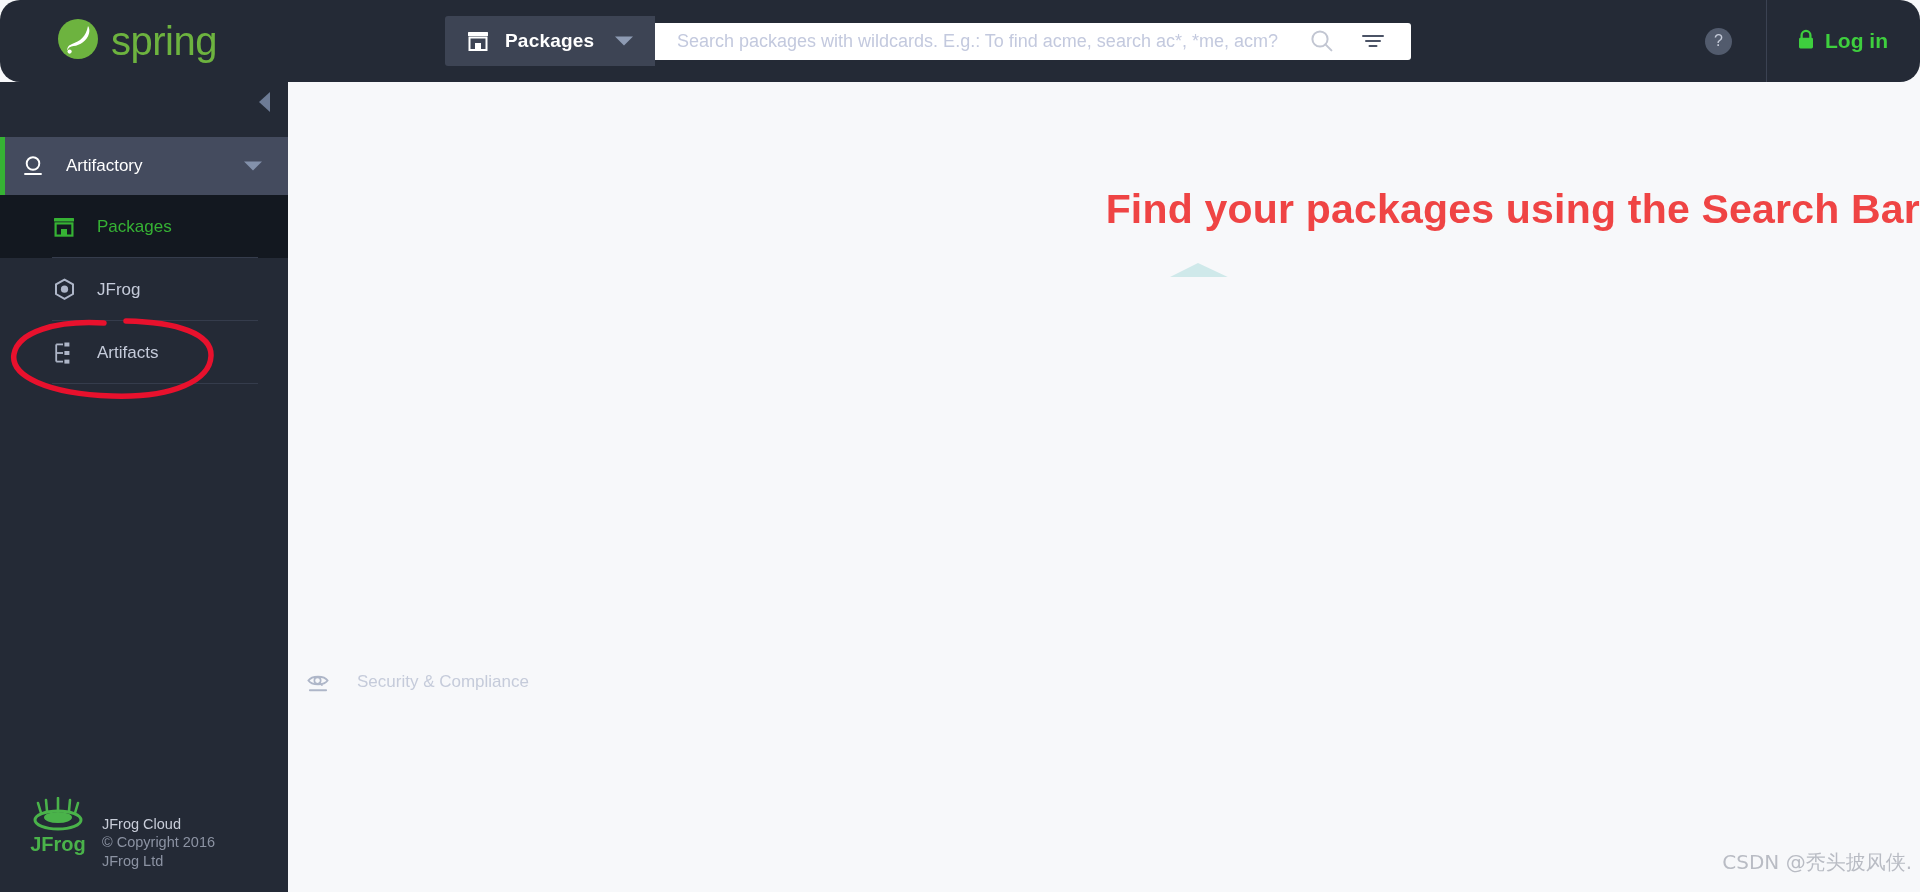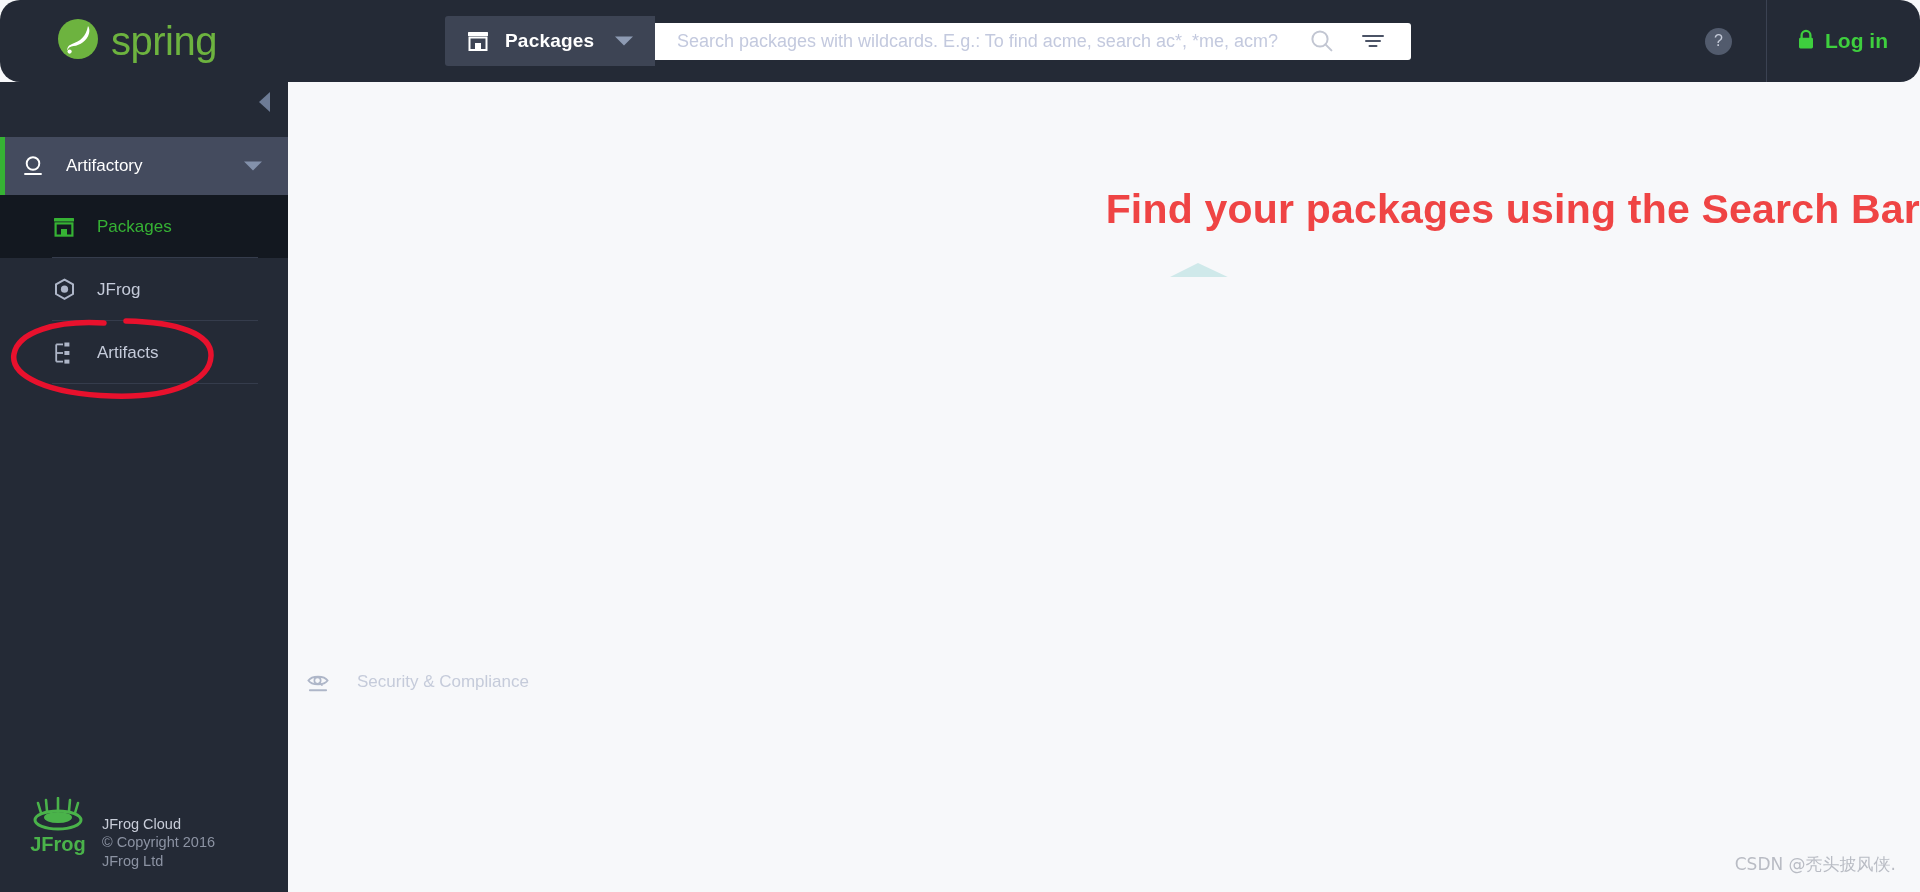--- a/index.html
+++ b/index.html
@@ -144,21 +144,21 @@
   }
 
   
   .annot {
     position: absolute; left: 8px; top: 318px; width: 212px; height: 82px;
     z-index: 40; pointer-events: none;
   }
 
   
   .watermark {
-    position: absolute; right: 24px; bottom: 16px; font-size: 17px;
+    position: absolute; right: 8px; bottom: 16px; font-size: 20px;
     color: #b9bcc4; font-family: "DejaVu Sans", sans-serif; z-index: 30;
   }
 </style>
 </head>
 <body>
 
 <div class="app">
 
   <div class="topbar">
 

